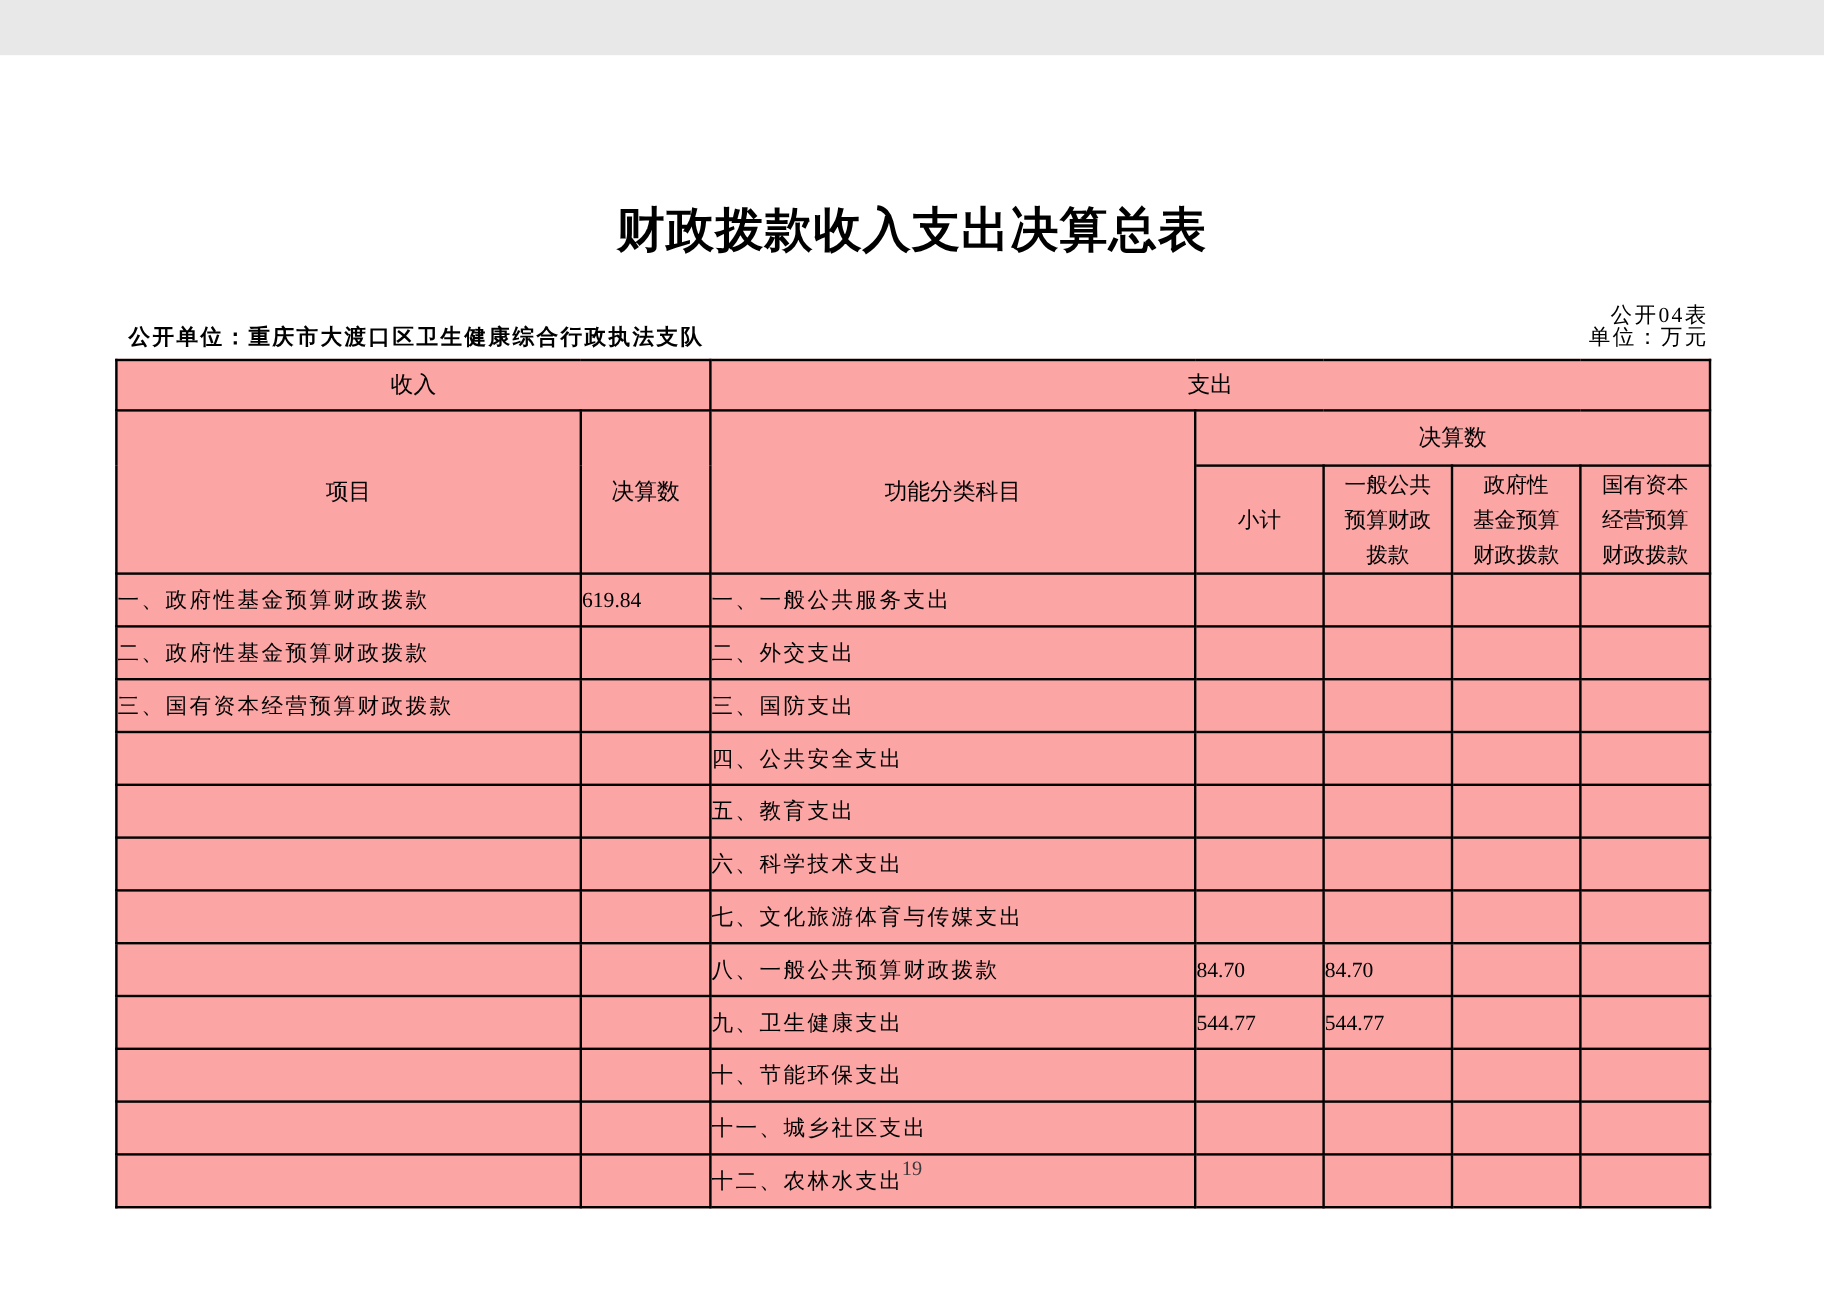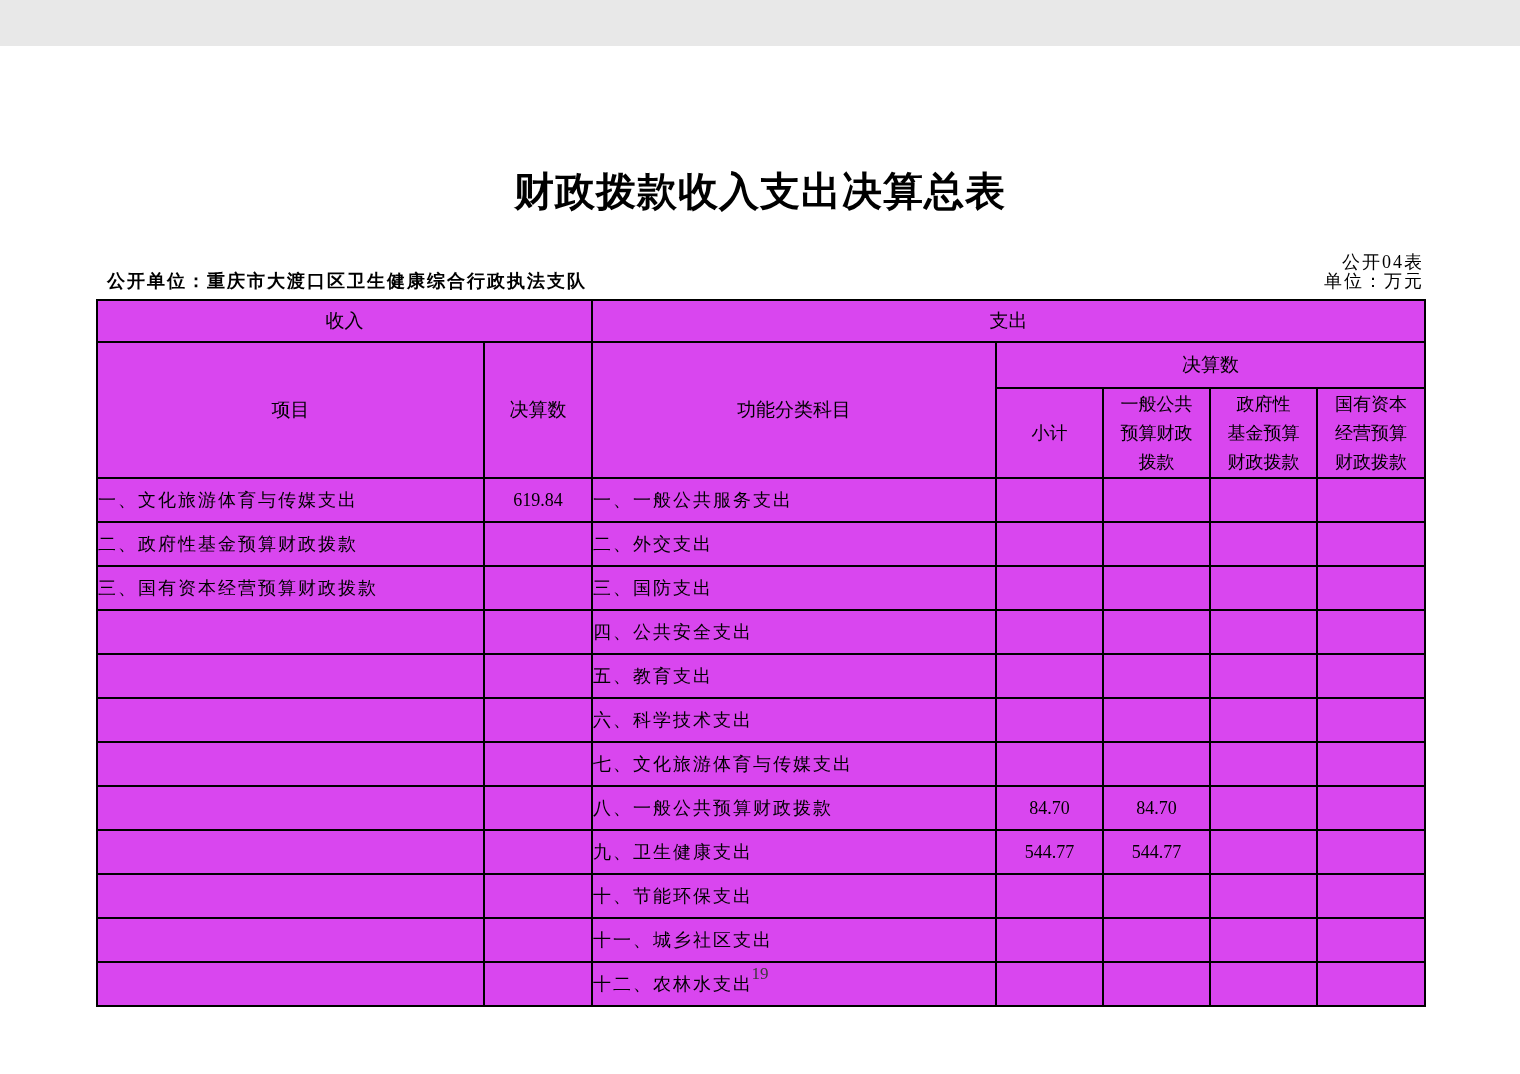--- a/index.html
+++ b/index.html
@@ -52,21 +52,21 @@
   .meta-currency {
     letter-spacing: 2px;
   }
   table.budget {
     position: absolute;
     top: 253px;
     left: 96px;
     width: 1328px;
     border-collapse: collapse;
     table-layout: fixed;
-    background: #d946ef;
+    background: #fca5a5;
   }
   table.budget th, table.budget td {
     border: 2px solid #000000;
     padding: 0;
     overflow: hidden;
   }
   table.budget th {
     font-family: "Liberation Sans", "DejaVu Sans", sans-serif;
     font-weight: normal;
     font-size: 19px;
@@ -85,21 +85,21 @@
     height: 42px;
     font-size: 18px;
     vertical-align: middle;
   }
   td.item {
     text-align: left;
     padding-left: 14px;
     letter-spacing: 2px;
   }
   td.num {
-    text-align: center;
+    text-align: left;
     padding-right: 10px;
     font-size: 20px;
     letter-spacing: 0;
   }
   .page-number {
     position: absolute;
     top: 918px;
     left: 0;
     width: 100%;
     text-align: center;
@@ -150,21 +150,21 @@
         <th>政府性
 基金预算
 财政拨款</th>
         <th>国有资本
 经营预算
 财政拨款</th>
       </tr>
     </thead>
     <tbody id="table-body">
         <tr>
-    <td class="item">一、文化旅游体育与传媒支出</td>
+    <td class="item">一、政府性基金预算财政拨款</td>
     <td class="num">619.84</td>
     <td class="item">一、一般公共服务支出</td>
     <td class="num"></td>
     <td class="num"></td>
     <td class="num"></td>
     <td class="num"></td>
   </tr>
         <tr>
     <td class="item">二、政府性基金预算财政拨款</td>
     <td class="num"></td>

